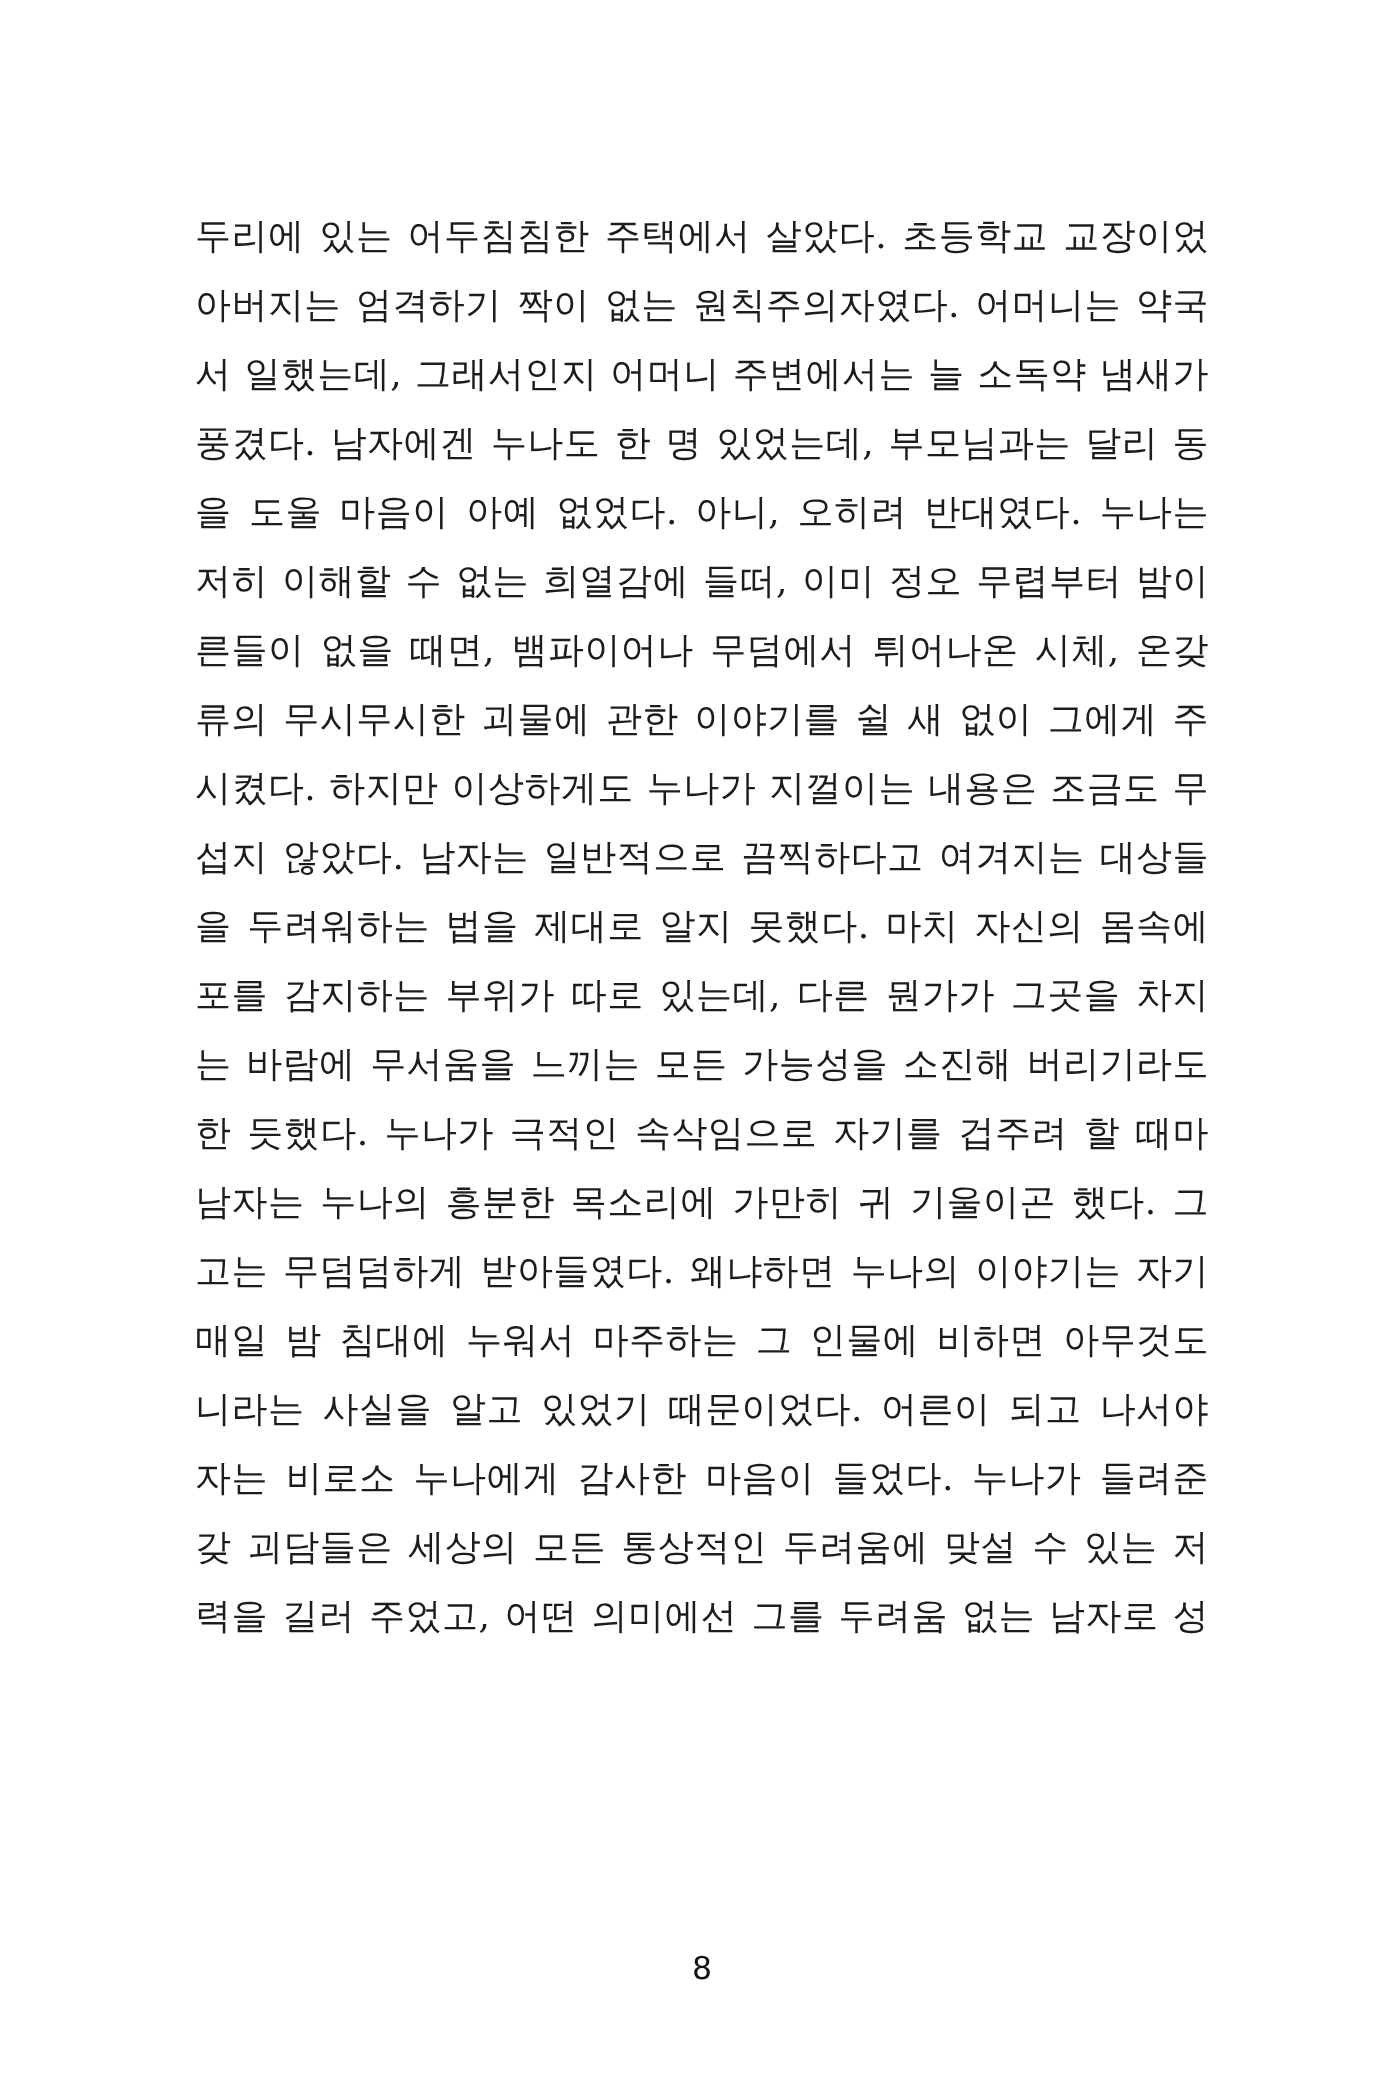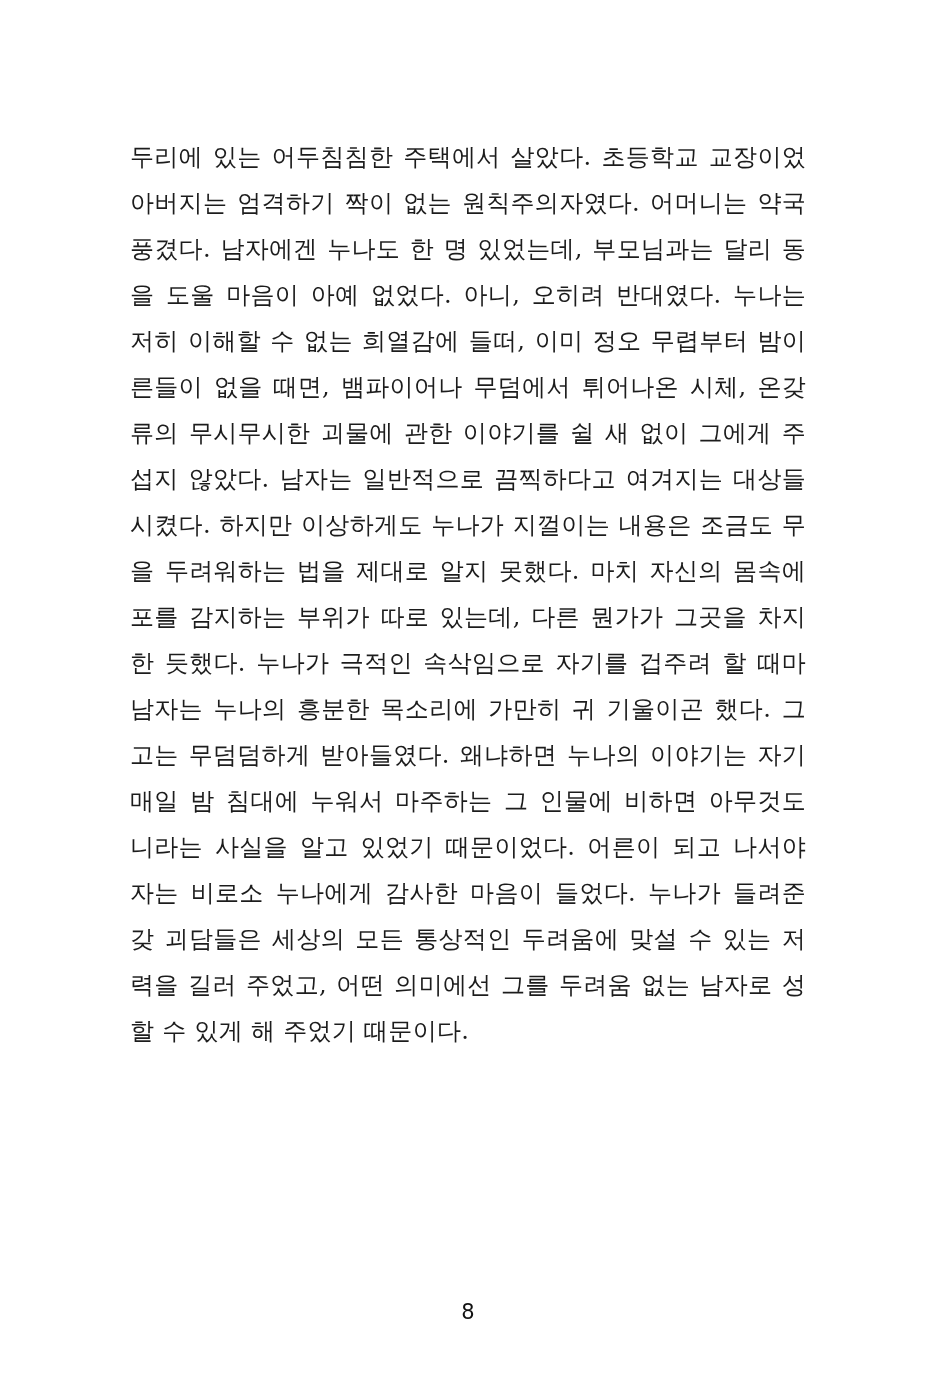--- a/index.html
+++ b/index.html
@@ -46,33 +46,34 @@
     color: #111111;
   }
 </style>
 </head>
 <body>
 
 <div class="page">
   <div class="text-block">
     <div class="text-line">두리에 있는 어두침침한 주택에서 살았다. 초등학교 교장이었던</div>
     <div class="text-line">아버지는 엄격하기 짝이 없는 원칙주의자였다. 어머니는 약국에</div>
+    <div class="text-line">서 일했는데, 그래서인지 어머니 주변에서는 늘 소독약 냄새가</div>
     <div class="text-line">풍겼다. 남자에겐 누나도 한 명 있었는데, 부모님과는 달리 동생</div>
     <div class="text-line">을 도울 마음이 아예 없었다. 아니, 오히려 반대였다. 누나는 도</div>
     <div class="text-line">저히 이해할 수 없는 희열감에 들떠, 이미 정오 무렵부터 밤이 코</div>
     <div class="text-line">른들이 없을 때면, 뱀파이어나 무덤에서 튀어나온 시체, 온갖 종</div>
     <div class="text-line">류의 무시무시한 괴물에 관한 이야기를 쉴 새 없이 그에게 주입</div>
+    <div class="text-line">시켰다. 하지만 이상하게도 누나가 지껄이는 내용은 조금도 무</div>
     <div class="text-line">섭지 않았다. 남자는 일반적으로 끔찍하다고 여겨지는 대상들</div>
-    <div class="text-line">시켰다. 하지만 이상하게도 누나가 지껄이는 내용은 조금도 무</div>
     <div class="text-line">을 두려워하는 법을 제대로 알지 못했다. 마치 자신의 몸속에 공</div>
     <div class="text-line">포를 감지하는 부위가 따로 있는데, 다른 뭔가가 그곳을 차지하</div>
+    <div class="text-line">는 바람에 무서움을 느끼는 모든 가능성을 소진해 버리기라도</div>
     <div class="text-line">한 듯했다. 누나가 극적인 속삭임으로 자기를 겁주려 할 때마다</div>
     <div class="text-line">남자는 누나의 흥분한 목소리에 가만히 귀 기울이곤 했다. 그러</div>
     <div class="text-line">고는 무덤덤하게 받아들였다. 왜냐하면 누나의 이야기는 자기가</div>
     <div class="text-line">매일 밤 침대에 누워서 마주하는 그 인물에 비하면 아무것도 아</div>
     <div class="text-line">니라는 사실을 알고 있었기 때문이었다. 어른이 되고 나서야 남</div>
     <div class="text-line">자는 비로소 누나에게 감사한 마음이 들었다. 누나가 들려준 온</div>
     <div class="text-line">갖 괴담들은 세상의 모든 통상적인 두려움에 맞설 수 있는 저항</div>
     <div class="text-line">력을 길러 주었고, 어떤 의미에선 그를 두려움 없는 남자로 성장</div>
-    <div class="text-line last-line">할 수 있게 해 주었기 때문이다.</div>
   </div>
   <div class="page-number">8</div>
 </div>
 
 </body></html>

